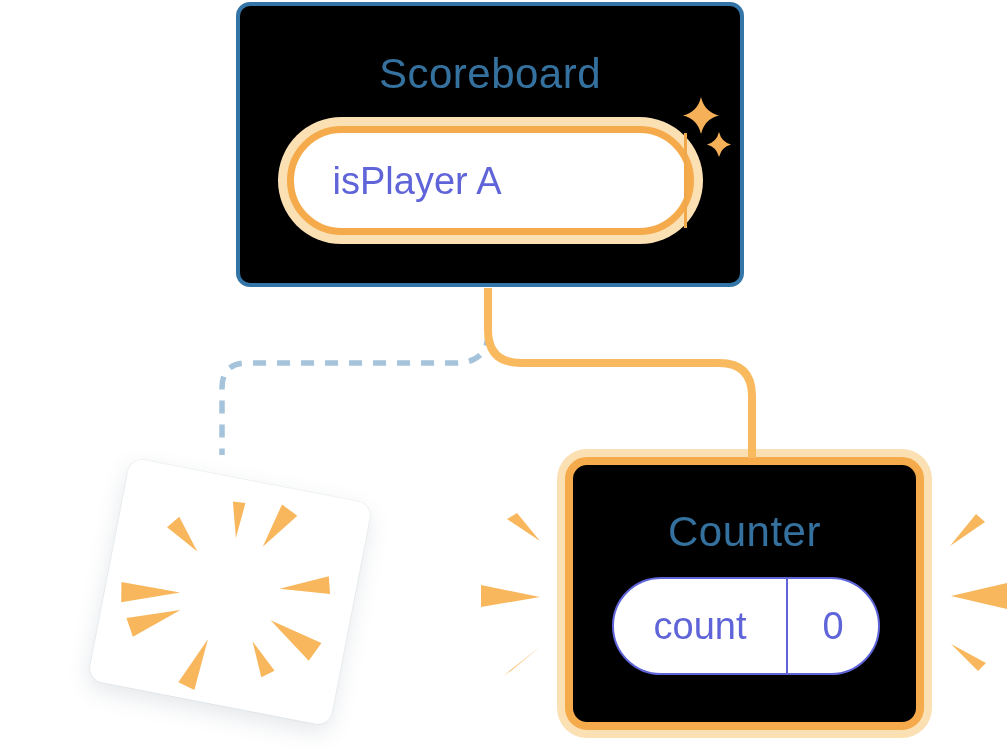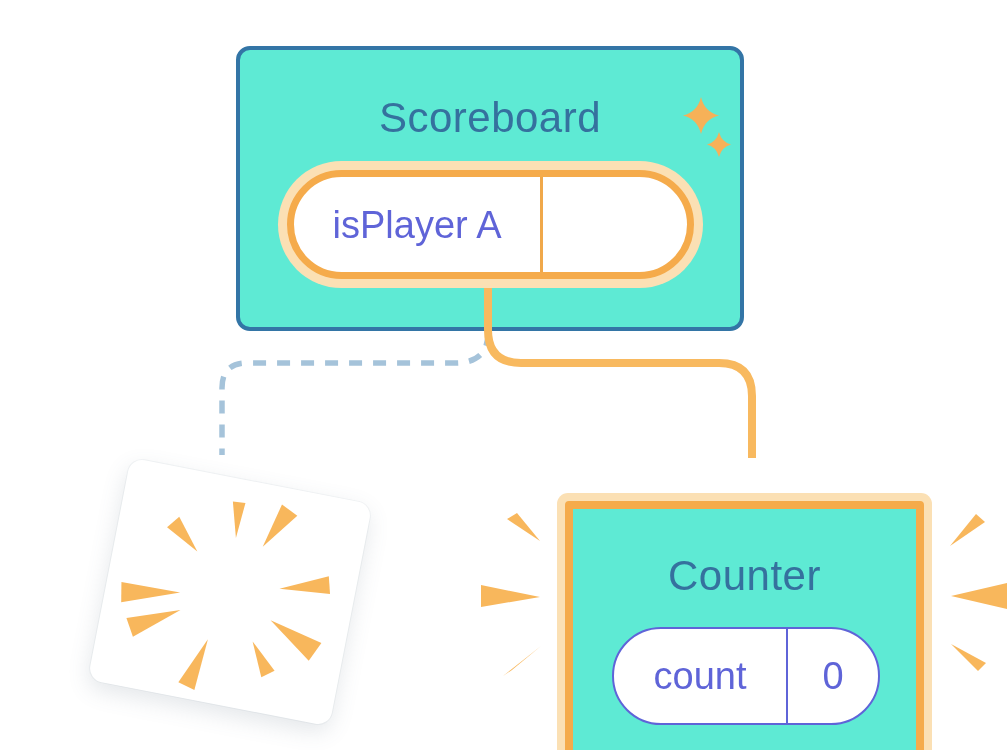--- a/index.html
+++ b/index.html
@@ -1,45 +1,45 @@
 <!DOCTYPE html>
 <html><head>
 <meta charset="utf-8">
 <style>
   html,body{margin:0;padding:0;background:#fff;}
   .canvas{
     position:relative;width:1008px;height:750px;overflow:hidden;background:#FFFFFF;
     font-family:"Liberation Sans", sans-serif;
   }
   
-  .card{position:absolute;background:#5eead4;box-sizing:border-box;z-index:2;margin-top:44px;}
+  .card{position:absolute;background:#000000;box-sizing:border-box;z-index:2;}
   .scoreboard{
     left:236px;top:2px;width:508px;height:285px;
     border:4px solid #3375A6;border-radius:14px;
   }
   .counter{
     left:565px;top:457px;width:359px;height:273px;
-    border:8px solid #F5AB4B;border-radius:4px;
+    border:8px solid #F5AB4B;border-radius:22px;
     box-shadow:0 0 0 8px #FBE0B4;
   }
   .card-title{
     position:absolute;left:0;right:0;text-align:center;
     color:#35719E;font-size:42px;font-weight:500;line-height:1;letter-spacing:.5px;
   }
   .scoreboard .card-title{top:47px;}
   .counter .card-title{top:46px;}
   
-  .pill{position:absolute;display:flex;align-items:stretch;background:#fff;box-sizing:border-box;}
+  .pill{position:absolute;display:flex;align-items:stretch;background:#fff;box-sizing:border-box;justify-content:space-between;}
   .orange-pill{
     left:47px;top:120px;width:407px;height:109px;
     border:7px solid #F5AB4B;border-radius:999px;
     box-shadow:0 0 0 9px #FBE0B4;
   }
   .purple-pill{
-    left:39px;top:118px;width:268px;height:98px;
+    left:39px;top:112px;width:268px;height:98px;
     border:2px solid #5F64D8;border-radius:999px;
   }
   .pill .cell{
     display:flex;align-items:center;justify-content:center;
     color:#5F64D8;font-size:38px;line-height:1;
   }
   .orange-pill .cell.name{width:246px;}
   .orange-pill .cell.value{width:141px;font-weight:700;}
   .purple-pill .cell.name{width:172px;}
   .purple-pill .cell.value{width:90px;}

